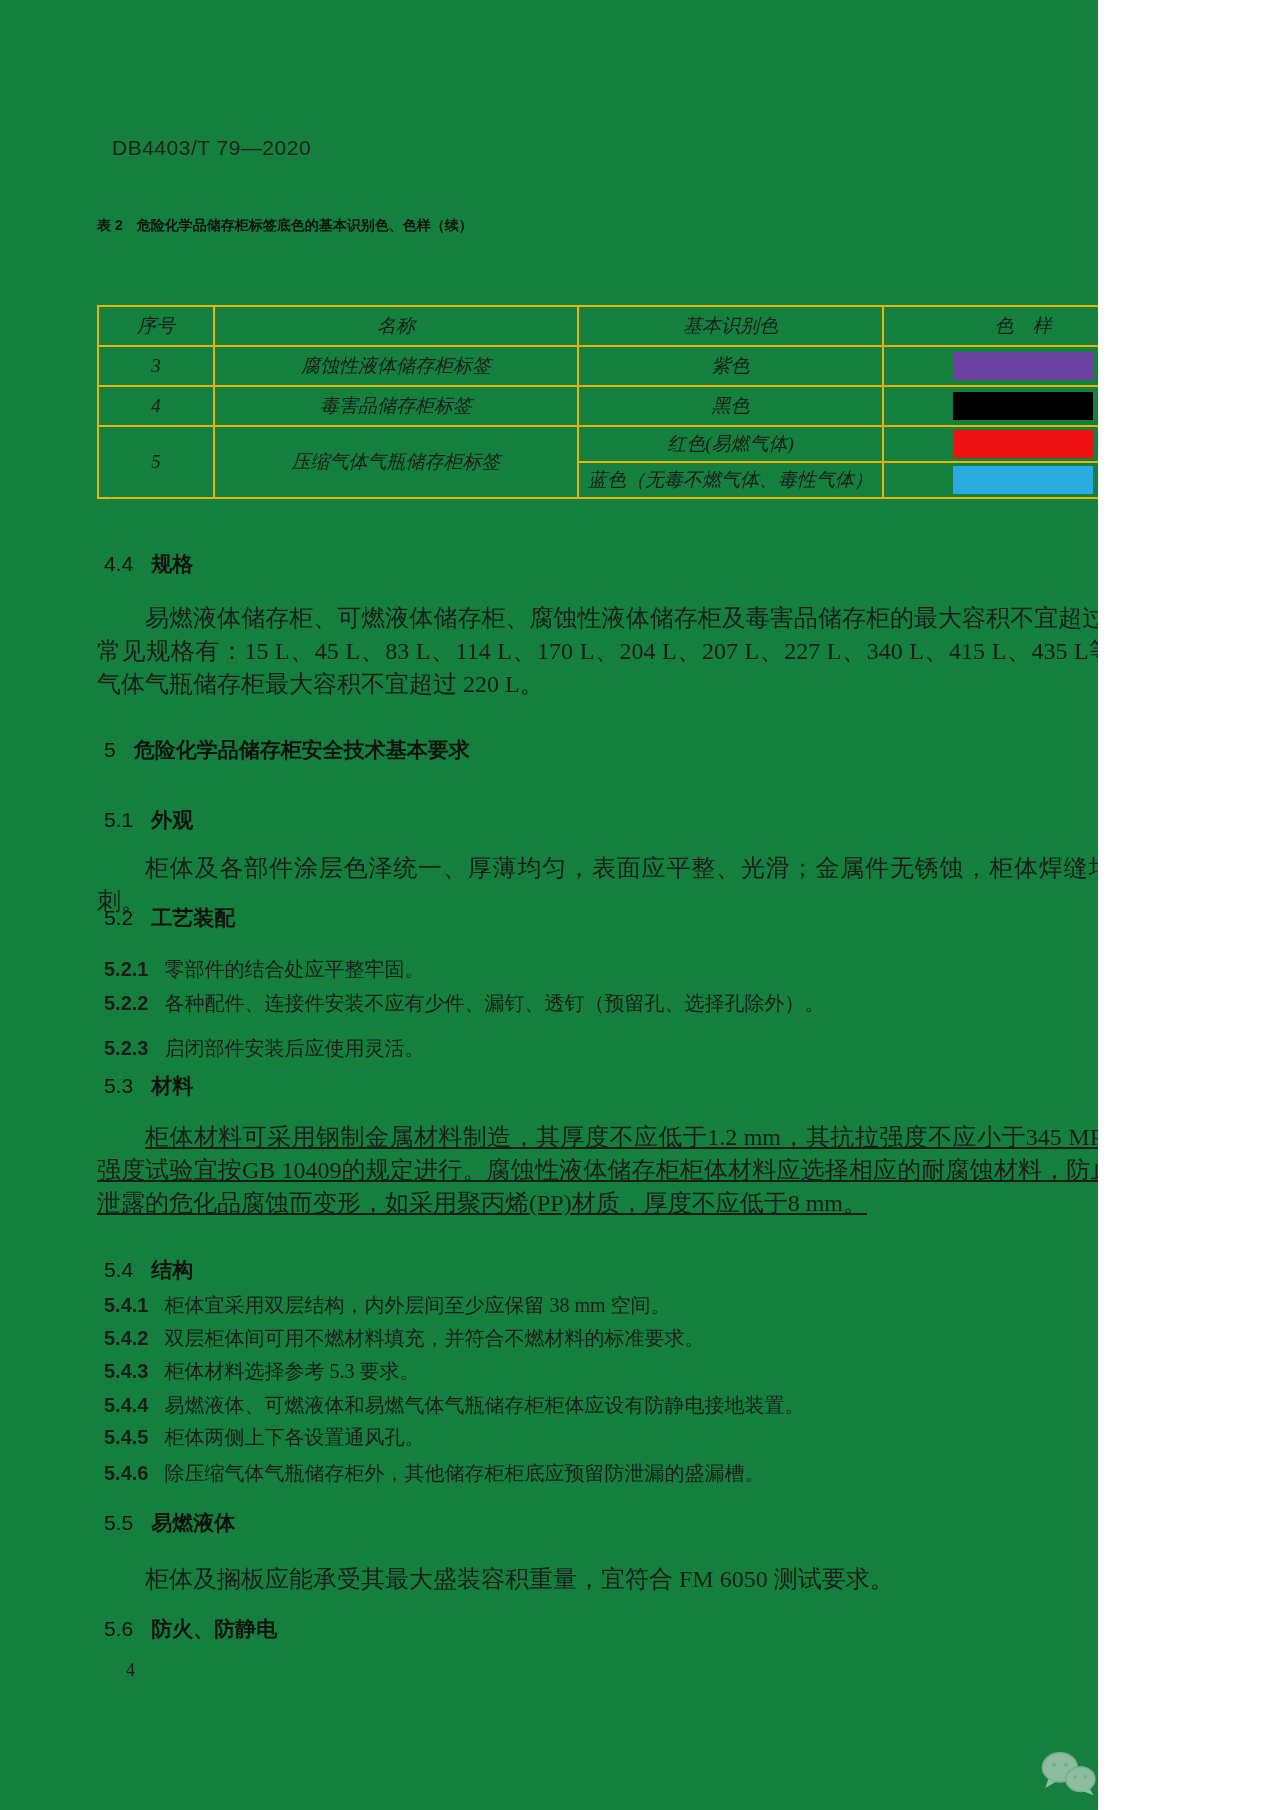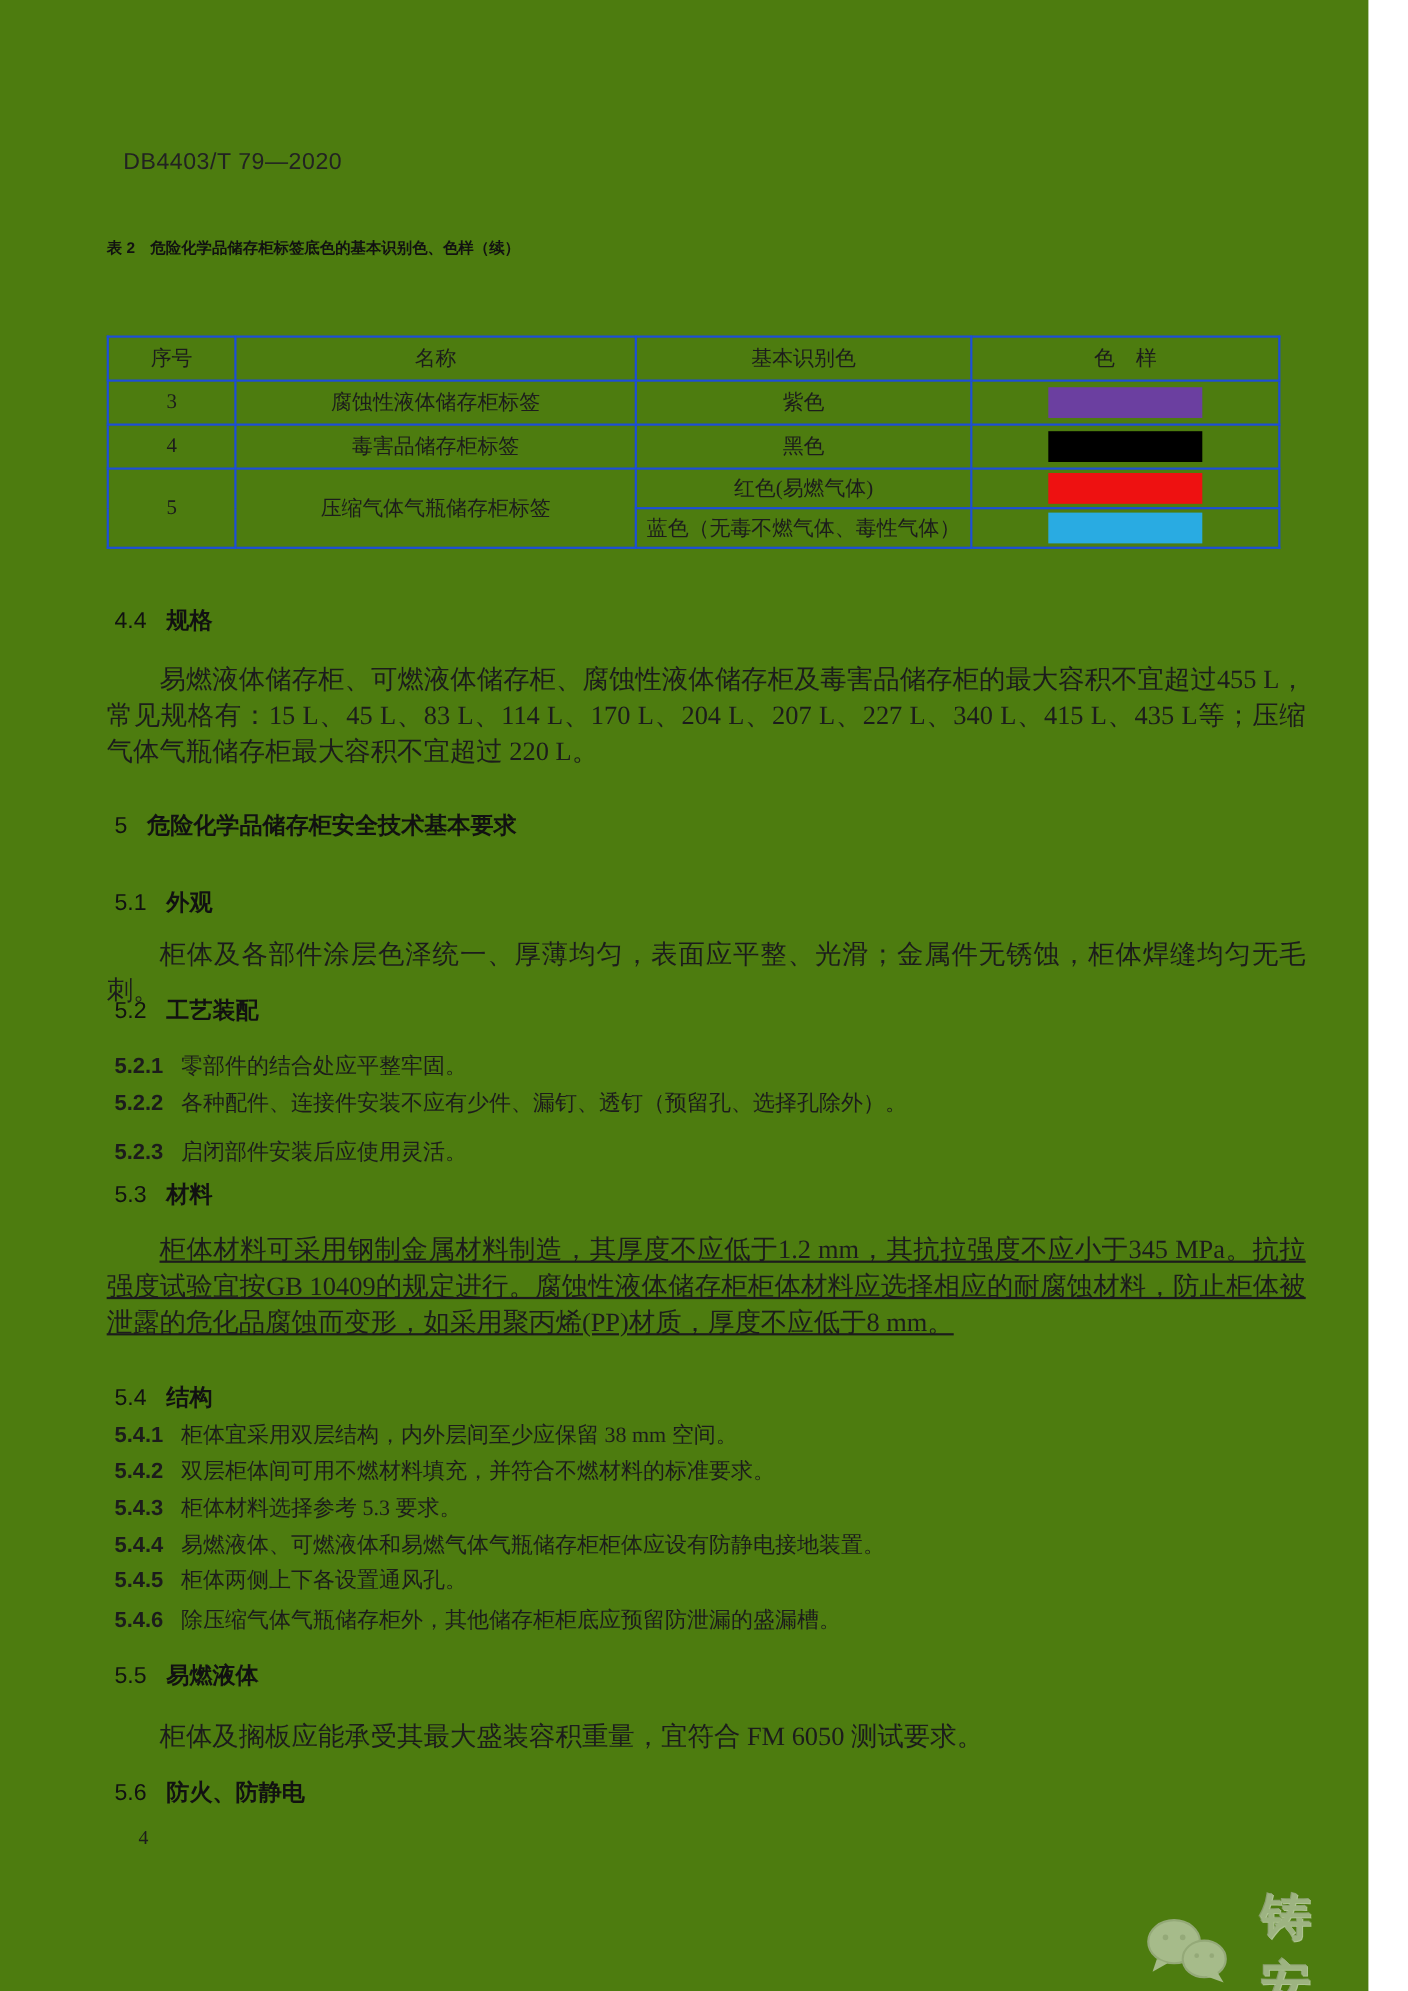--- a/index.html
+++ b/index.html
@@ -1,43 +1,43 @@
 <!DOCTYPE html>
 <html><head>
 <meta charset="utf-8">
 <style>
   html,body{margin:0;padding:0;background:#ffffff;}
   .page{
     position:relative;
-    width:1244px;height:1810px;
-    background:#4d7c0f;
+    width:1098px;height:1810px;
+    background:#15803d;
     font-family:"Liberation Serif","DejaVu Serif",serif;
     color:#1c1c1c;
     overflow:hidden;
   }
   .doc-code{
     position:absolute;left:112px;top:136px;
     font-family:"Liberation Sans","DejaVu Sans",sans-serif;
     font-size:21px;letter-spacing:0.5px;color:#222;
   }
   .table-title{
     position:absolute;left:97px;top:217px;width:1065px;
     text-align:left;
     font-family:"Liberation Sans","DejaVu Sans",sans-serif;
     font-weight:bold;font-size:14px;color:#111;
   }
   table.spec{
     position:absolute;left:97px;top:305px;
     border-collapse:collapse;table-layout:fixed;width:1065px;
   }
   table.spec td,table.spec th{
-    border:2px solid #1d4ed8;
+    border:2px solid #eab308;
     font-size:19px;font-weight:normal;
     text-align:center;vertical-align:middle;
-    padding:0;color:#1c1c1c;
+    padding:0;color:#1c1c1c;font-style:italic;
   }
   .col-no{width:116px;}
   .col-name{width:364px;}
   .col-basic{width:305px;}
   .col-sample{width:280px;}
   tr.r40{height:40px;}
   tr.r36{height:36px;}
   .swatch{width:140px;height:28px;margin:0 auto;}
   .h-num{
     font-family:"Liberation Sans","DejaVu Sans",sans-serif;

